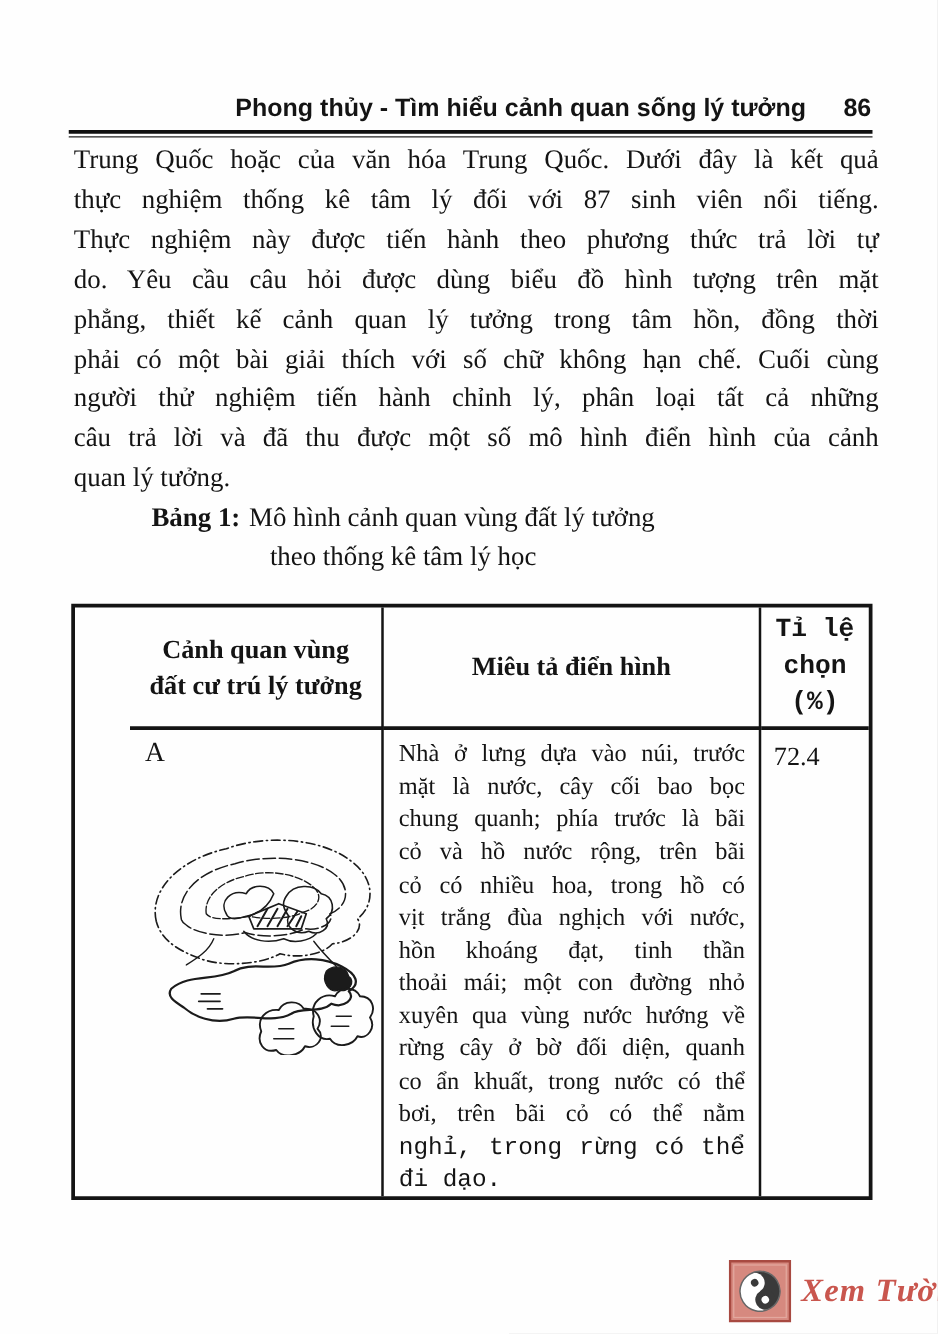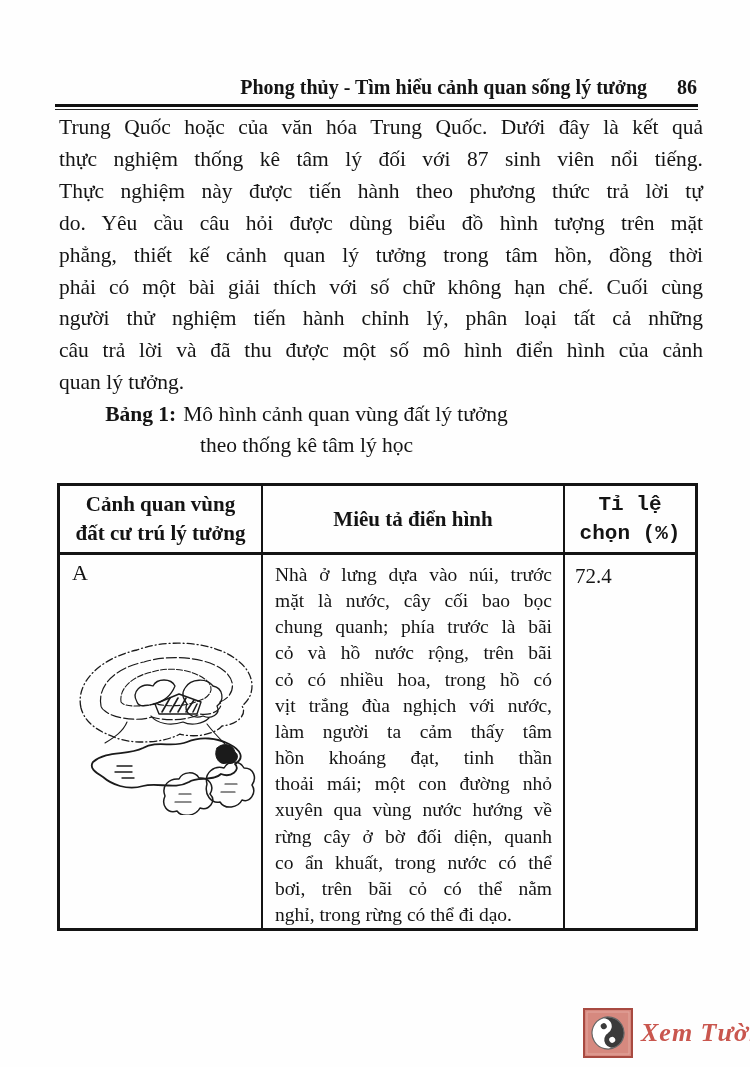--- a/index.html
+++ b/index.html
@@ -9,67 +9,67 @@
     background:#fefefe;
     overflow:hidden;
     font-family:"Liberation Serif", serif;
     color:#141414;
     margin:0 auto;
   }
   
   .runhead{
     position:absolute;left:55px;top:76px;width:642px;
     display:flex;justify-content:flex-end;align-items:flex-start;gap:30px;
-    font-family:Liberation Serif, serif;
+    font-family:Liberation Sans, sans-serif;
     font-weight:bold;font-size:20px;white-space:nowrap;
   }
   .headrule{position:absolute;left:55px;top:104px;width:643px;}
   .headrule .thick{height:3px;background:#101010;}
   .headrule .thin{height:1px;background:#222;margin-top:2px;}
   
   .para{
     position:absolute;left:59px;top:112px;width:644px;
     font-size:21.5px;line-height:31.9px;
   }
   .para > div{text-align:justify;text-align-last:justify;}
   .para > div:last-child{text-align-last:auto;}
   
   .caption{
-    position:absolute;left:39px;top:399px;width:535px;
+    position:absolute;left:55px;top:399px;width:535px;
     text-align:center;font-size:21.5px;line-height:31px;
   }
   .caption .cap-label{font-weight:bold;margin-right:7px;}
   
   .tbl{
     position:absolute;left:57px;top:483px;width:641px;
     border:3px solid #141414;box-sizing:border-box;
     background:#fefefe;
   }
-  .thead,.tbody{display:grid;grid-template-columns:203px 302px 1fr;}
+  .thead,.tbody{display:grid;grid-template-columns:203px 302px 1fr;padding-left:44px;}
   .th{
     border-right:2px solid #141414;border-bottom:3px solid #141414;
     min-height:68px;box-sizing:border-box;
     font-weight:bold;font-size:21px;line-height:29px;
     display:flex;flex-direction:column;justify-content:center;
     text-align:center;padding:4px 2px;
   }
   .th:last-child{border-right:none;font-family:Liberation Mono, monospace;}
   .td{
     border-right:2px solid #141414;box-sizing:border-box;
     position:relative;min-height:371px;
   }
   .td:last-child{border-right:none;}
   .row-label{position:absolute;left:12px;top:5px;font-size:22px;}
   .sketch{position:absolute;left:7px;top:60px;}
   .desc{
     padding:7px 11px 0 12px;
     font-size:19.5px;line-height:26.15px;
   }
   .desc > div{text-align:justify;text-align-last:justify;}
-  .desc > div:last-child{text-align-last:auto;}
+  .desc > div:last-child{text-align-last:auto;font-family:Liberation Mono, monospace;}
   .rate{padding:9px 4px 0 10px;font-size:21px;}
   
   .watermark{
     position:absolute;left:583px;top:1008px;
     display:flex;align-items:center;gap:8px;
   }
   .wm-text{
     font-family:"Liberation Serif", serif;
     font-style:italic;font-weight:bold;
     font-size:26px;letter-spacing:1px;white-space:nowrap;
@@ -170,21 +170,20 @@
       </div>
 
       <div class="td">
         <div class="desc">
             <div>Nhà ở lưng dựa vào núi, trước</div>
             <div>mặt là nước, cây cối bao bọc</div>
             <div>chung quanh; phía trước là bãi</div>
             <div>cỏ và hồ nước rộng, trên bãi</div>
             <div>cỏ có nhiều hoa, trong hồ có</div>
             <div>vịt trắng đùa nghịch với nước,</div>
-            <div>làm người ta cảm thấy tâm</div>
             <div>hồn khoáng đạt, tinh thần</div>
             <div>thoải mái; một con đường nhỏ</div>
             <div>xuyên qua vùng nước hướng về</div>
             <div>rừng cây ở bờ đối diện, quanh</div>
             <div>co ẩn khuất, trong nước có thể</div>
             <div>bơi, trên bãi cỏ có thể nằm</div>
             <div>nghỉ, trong rừng có thể đi dạo.</div>
           </div>
       </div>
 

